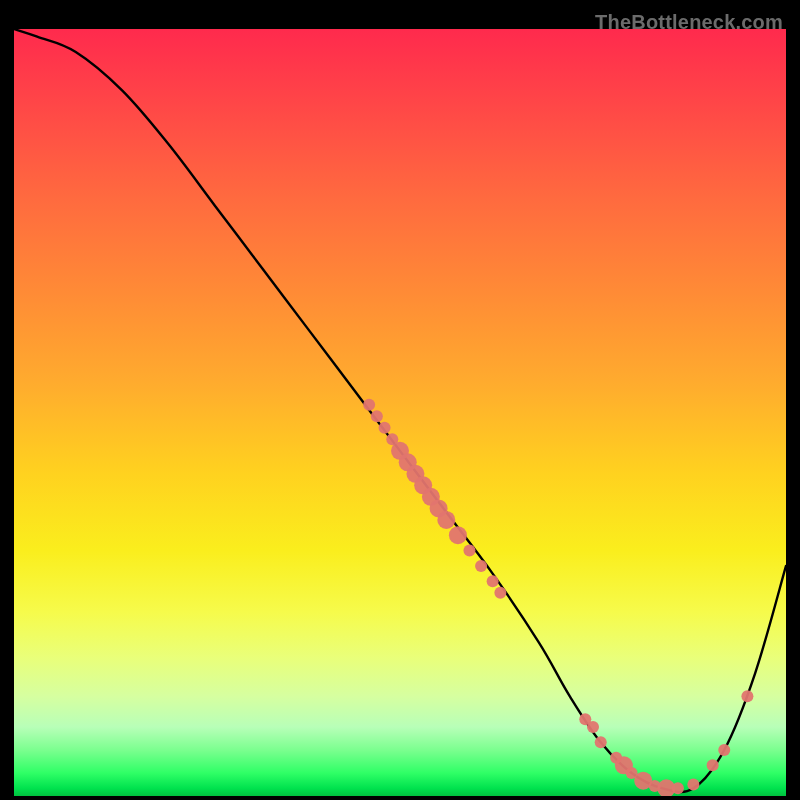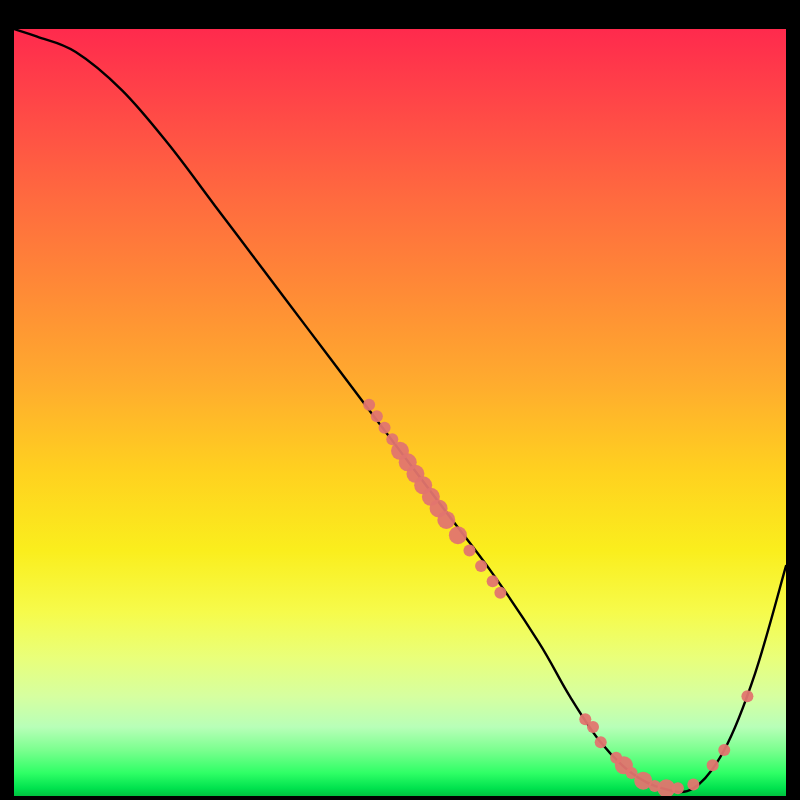--- a/index.html
+++ b/index.html
@@ -100,13 +100,14 @@
           <circle cx="640.76" cy="757.029" r="6" fill="#e2756f" fill-opacity="0.95"></circle>
           <circle cx="652.34" cy="759.33" r="9" fill="#e2756f" fill-opacity="0.95"></circle>
           <circle cx="663.92" cy="759.33" r="6" fill="#e2756f" fill-opacity="0.95"></circle>
           <circle cx="679.36" cy="755.495" r="6" fill="#e2756f" fill-opacity="0.95"></circle>
           <circle cx="698.66" cy="736.32" r="6" fill="#e2756f" fill-opacity="0.95"></circle>
           <circle cx="710.24" cy="720.98" r="6" fill="#e2756f" fill-opacity="0.95"></circle>
           <circle cx="733.4" cy="667.29" r="6" fill="#e2756f" fill-opacity="0.95"></circle>
         </g>
     </svg>
   </div>
+  <div class="watermark">TheBottleneck.com</div>
 </div>
 
 </body></html>

